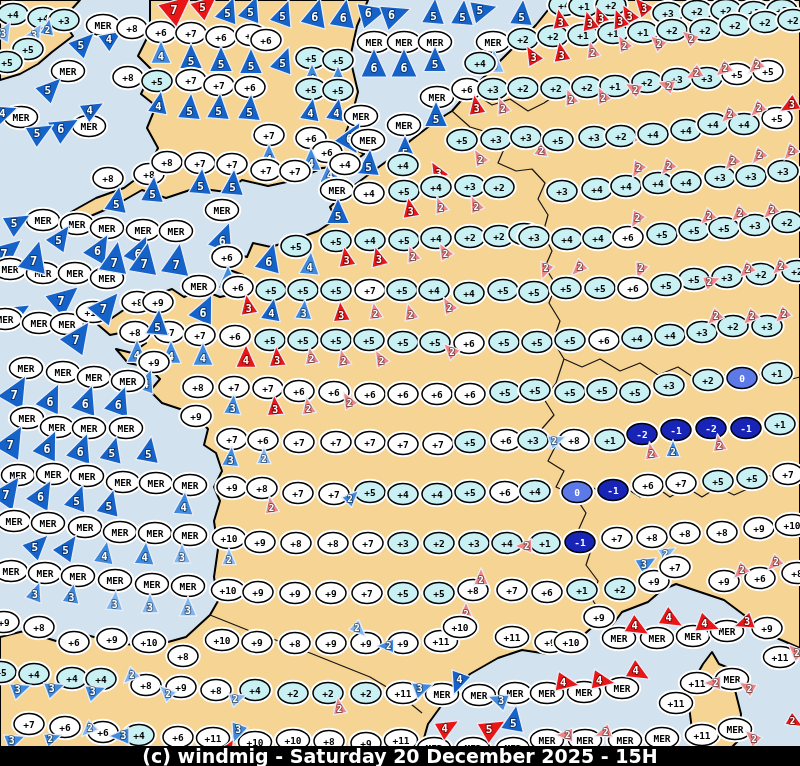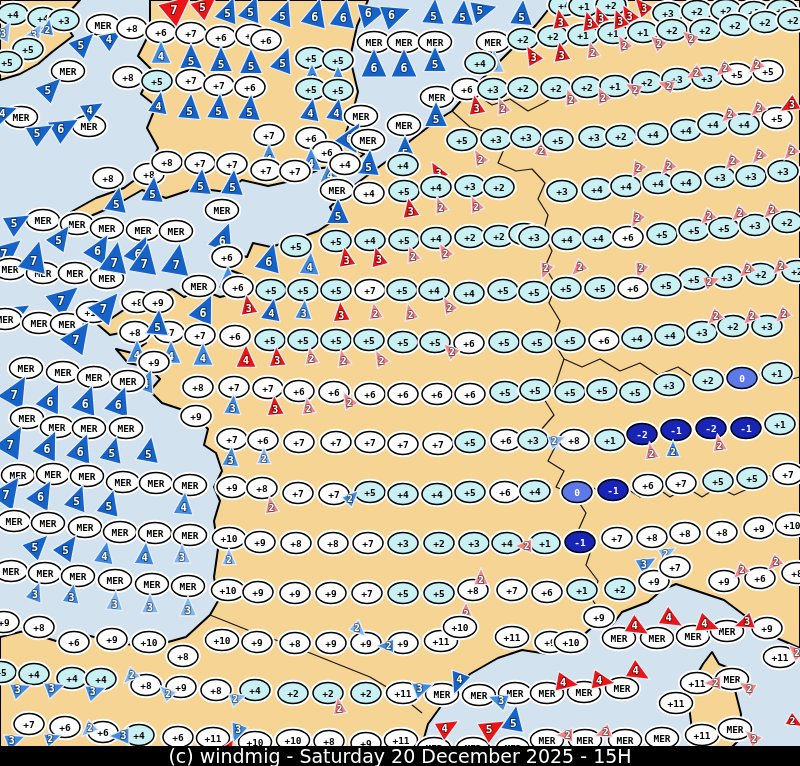--- a/index.html
+++ b/index.html
@@ -1,21 +1,21 @@
 <!DOCTYPE html>
 <html><head>
 <meta charset="utf-8">
 <style>
   html,body{margin:0;padding:0;background:#888;}
   .stage{position:relative;width:800px;height:766px;overflow:hidden;
          font-family:"DejaVu Sans", sans-serif;}
   #map-svg{position:absolute;left:0;top:0;}
   .footer-bar{position:absolute;left:0;bottom:0;width:800px;height:20px;
               display:flex;align-items:center;justify-content:center;}
-  .footer-text{font-family:"DejaVu Sans", sans-serif;font-size:19px;line-height:20px;}
+  .footer-text{font-family:"DejaVu Sans", sans-serif;font-size:19px;line-height:20px;font-weight:bold;}
   text{font-family:"DejaVu Sans Mono", monospace;font-weight:bold;}
 </style>
 </head>
 <body>
 
 <div class="stage">
   <svg id="map-svg" width="800" height="766" viewBox="0 0 800 766">
     <rect id="sea-rect" x="0" y="0" width="800" height="766" fill="#d3e2ef"></rect>
     <g id="land-group">
       <path id="land-ireland" d="M0,0 L80,0 L62,20 L73,36 L52,52 L38,64 L20,74 L0,80 Z" fill="#f6d493" stroke="#000000" stroke-width="2" stroke-linejoin="round"></path>

